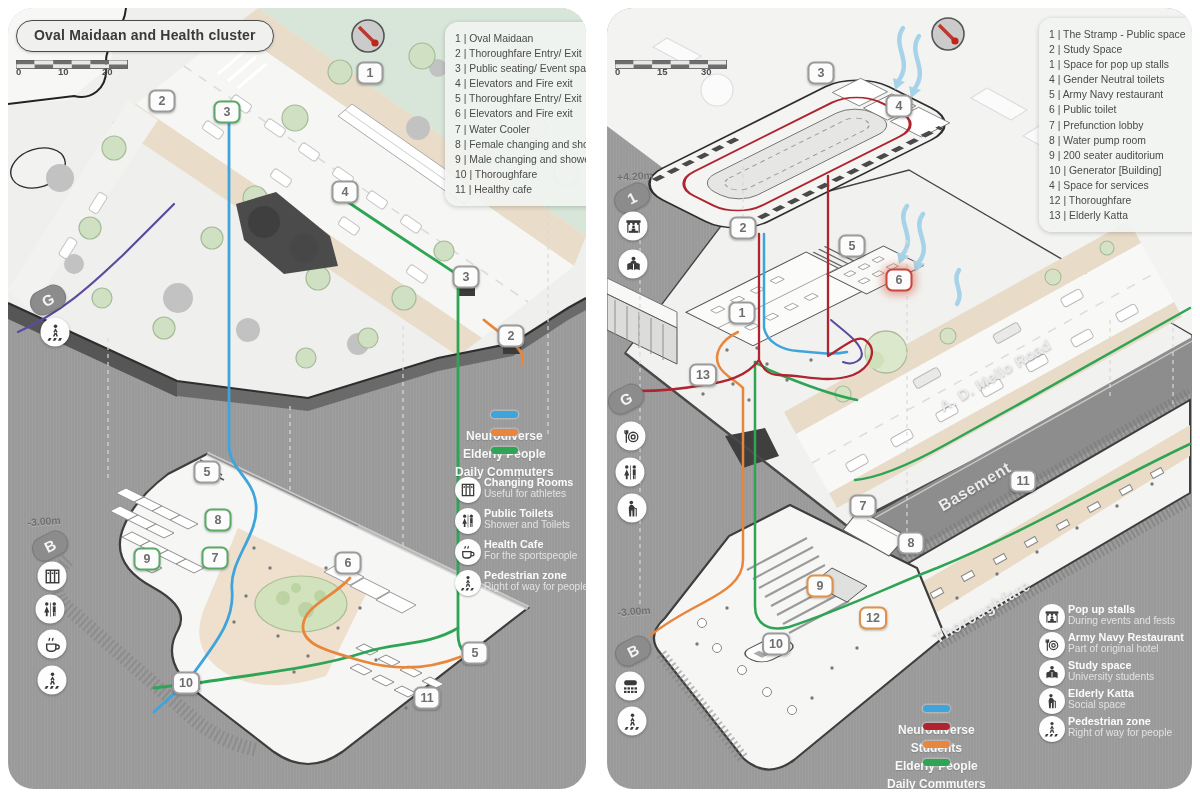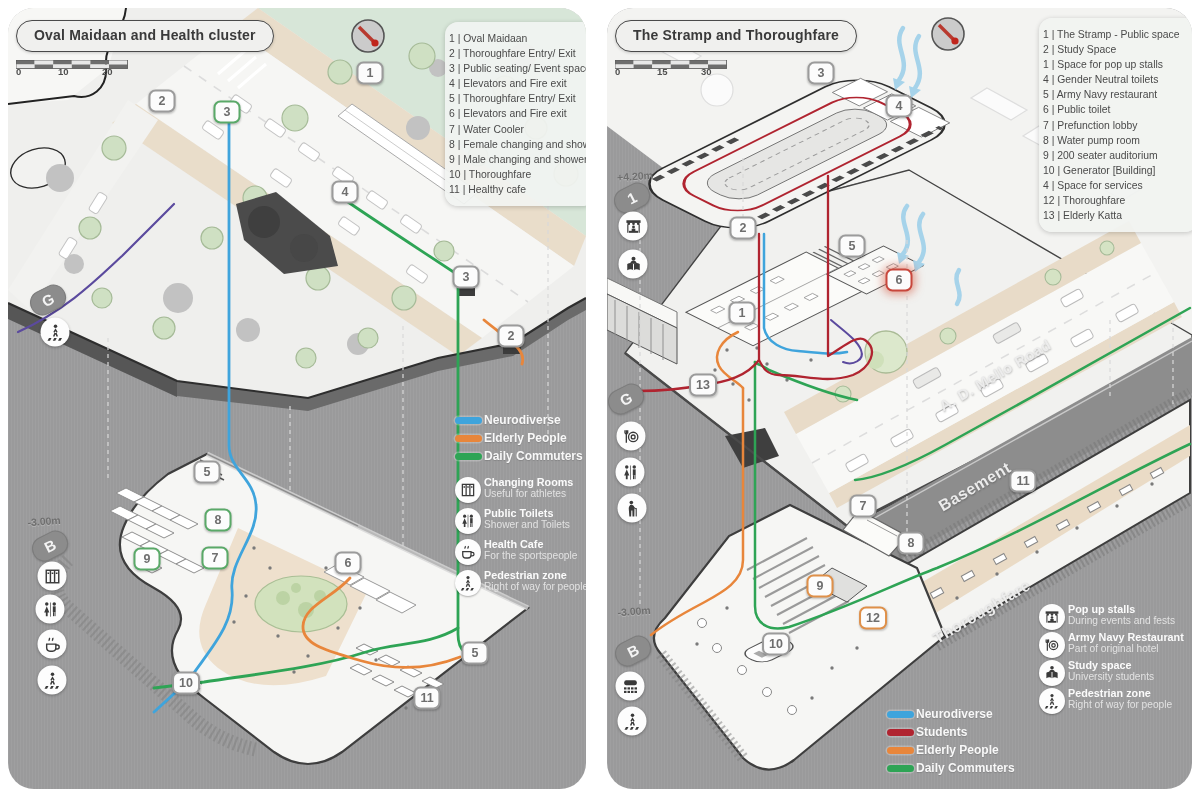--- a/index.html
+++ b/index.html
@@ -14,28 +14,28 @@
       background:#f0f0ee;border:1.6px solid #4a4a4a;border-radius:17px;color:#3a3a3a;
       font-size:14px;font-weight:bold;letter-spacing:.2px;box-shadow:0 1px 3px rgba(0,0,0,.18);white-space:nowrap;z-index:6;}
   .compass{position:absolute;width:34px;height:34px;z-index:6;}
   #p0 .compass{left:343px;top:11px;} #p1 .compass{left:324px;top:9px;}
 
   .scalebar{position:absolute;left:8px;top:47px;width:112px;height:22px;z-index:6;}
   .scale-labels span{position:absolute;top:11px;font-size:9.5px;color:#4e4e4e;font-weight:bold;}
   .scale-labels span:nth-child(1){left:0;} .scale-labels span:nth-child(2){left:42px;} .scale-labels span:nth-child(3){left:86px;}
 
   .key-card{position:absolute;background:rgba(241,243,241,.93);border-radius:13px;
-      box-shadow:0 1px 5px rgba(0,0,0,.2);padding:9px 4px;z-index:6;}
+      box-shadow:0 1px 5px rgba(0,0,0,.2);padding:9px 10px;z-index:6;}
   #p0 .key-card{left:437px;top:14px;width:142px;}
   #p1 .key-card{left:432px;top:10px;width:151px;}
   .key-item{font-size:10.4px;line-height:15.1px;color:#4a4a4a;font-weight:500;white-space:nowrap;}
 
   .routes{position:absolute;z-index:6;}
   #p0 .routes{left:447px;top:403px;} #p1 .routes{left:280px;top:697px;}
-  .route-row{display:flex;align-items:center;height:18px;gap:2px;}
+  .route-row{display:flex;align-items:center;height:18px;gap:11px;flex-direction:column;}
   .route-swatch{width:27px;height:7px;border-radius:4px;flex:0 0 auto;box-shadow:0 0 0 1.5px rgba(255,255,255,.25);}
   .route-label{font-size:12px;font-weight:bold;color:#f8f8f8;white-space:nowrap;text-shadow:0 1px 1px rgba(0,0,0,.15);}
 
   .amenities{position:absolute;z-index:6;}
   #p0 .amenities{left:447px;top:469px;} #p1 .amenities{left:432px;top:596px;}
   .am-row{display:flex;gap:3px;align-items:flex-start;}
   #p0 .am-row{margin-bottom:5px;} #p1 .am-row{margin-bottom:2px;}
   .am-icon{width:26px;height:26px;border-radius:50%;background:#fdfdfd;flex:0 0 auto;
       box-shadow:0 1px 2px rgba(0,0,0,.3);display:flex;align-items:center;justify-content:center;}
   .am-icon svg{width:18px;height:18px;}
@@ -747,21 +747,20 @@
         <path d="M250,392 C220,386 190,374 162,362 C156,358 150,356 148,354" stroke="#2EA455"></path>
         <path d="M148,354 L148,598 C148,616 162,624 182,619 C240,600 290,575 330,560 C420,523 510,470 583,436" stroke="#2EA455"></path>
         <path d="M157,226 L157,320 C160,335 176,342 191,343 C211,345 226,347 240,344" stroke="#3FA4DC"></path>
         <path d="M131,324 C114,332 106,346 112,358 C117,368 130,373 136,380" stroke="#E8863B"></path>
         <path d="M136,380 L136,552 C136,575 112,586 94,596 C77,605 60,614 44,627" stroke="#E8863B"></path>
         <path d="M152,226 L152,352 C140,368 120,374 96,377 C70,382 45,383 31,383" stroke="#B02430" stroke-width="2.3"></path>
         <path d="M221,168 L221,348 C235,340 250,326 258,332 C272,342 263,360 246,367 C220,376 196,367 172,367 C160,367 156,360 152,352" stroke="#B02430" stroke-width="2.3"></path>
       </g>
     </svg>
 
-    <div class="title-pill">The Stramp and Thoroughfare</div>
     <div class="compass">
       <svg viewBox="0 0 34 34" width="34" height="34">
           <use href="#compass-glyph"></use>
         </svg>
     </div>
     <div class="scalebar">
       <svg width="112" height="9" viewBox="0 0 112 9">
           <use href="#scale-glyph"></use>
         </svg>
       <div class="scale-labels">
@@ -833,20 +832,31 @@
             </svg>
           </div>
           <div class="am-text">
             <div class="am-title">Study space</div>
             <div class="am-sub">University students</div>
           </div>
         </div>
         <div class="am-row">
           <div class="am-icon">
             <svg viewBox="0 0 24 24">
+              <use href="#icon-elderly"></use>
+            </svg>
+          </div>
+          <div class="am-text">
+            <div class="am-title">Elderly Katta</div>
+            <div class="am-sub">Social space</div>
+          </div>
+        </div>
+        <div class="am-row">
+          <div class="am-icon">
+            <svg viewBox="0 0 24 24">
               <use href="#icon-pedestrian"></use>
             </svg>
           </div>
           <div class="am-text">
             <div class="am-title">Pedestrian zone</div>
             <div class="am-sub">Right of way for people</div>
           </div>
         </div>
       </div>
     <div class="levels">
@@ -891,21 +901,21 @@
           </svg>
         </div>
       </div>
     <div class="badges">
         <div class="badge" style="left: 214px; top: 65px;">3</div>
         <div class="badge" style="left: 292px; top: 98px;">4</div>
         <div class="badge" style="left: 136px; top: 220px;">2</div>
         <div class="badge" style="left: 245px; top: 238px;">5</div>
         <div class="badge red" style="left: 292px; top: 272px;">6</div>
         <div class="badge" style="left: 135px; top: 305px;">1</div>
-        <div class="badge" style="left: 96px; top: 377px;">13</div>
+        <div class="badge" style="left: 96px; top: 367px;">13</div>
         <div class="badge" style="left: 416px; top: 473px;">11</div>
         <div class="badge" style="left: 256px; top: 498px;">7</div>
         <div class="badge" style="left: 304px; top: 535px;">8</div>
         <div class="badge orange" style="left: 213px; top: 578px;">9</div>
         <div class="badge orange" style="left: 266px; top: 610px;">12</div>
         <div class="badge" style="left: 169px; top: 636px;">10</div>
       </div>
     <div class="roads">
         <div class="road-label" style="left: 388px; top: 367px; font-size: 15px; transform: translate(-50%, -50%) rotate(-30.5deg);">A. D. Mello Road</div>
         <div class="road-label" style="left: 368px; top: 479px; font-size: 16px; transform: translate(-50%, -50%) rotate(-30.5deg);">Basement</div>

